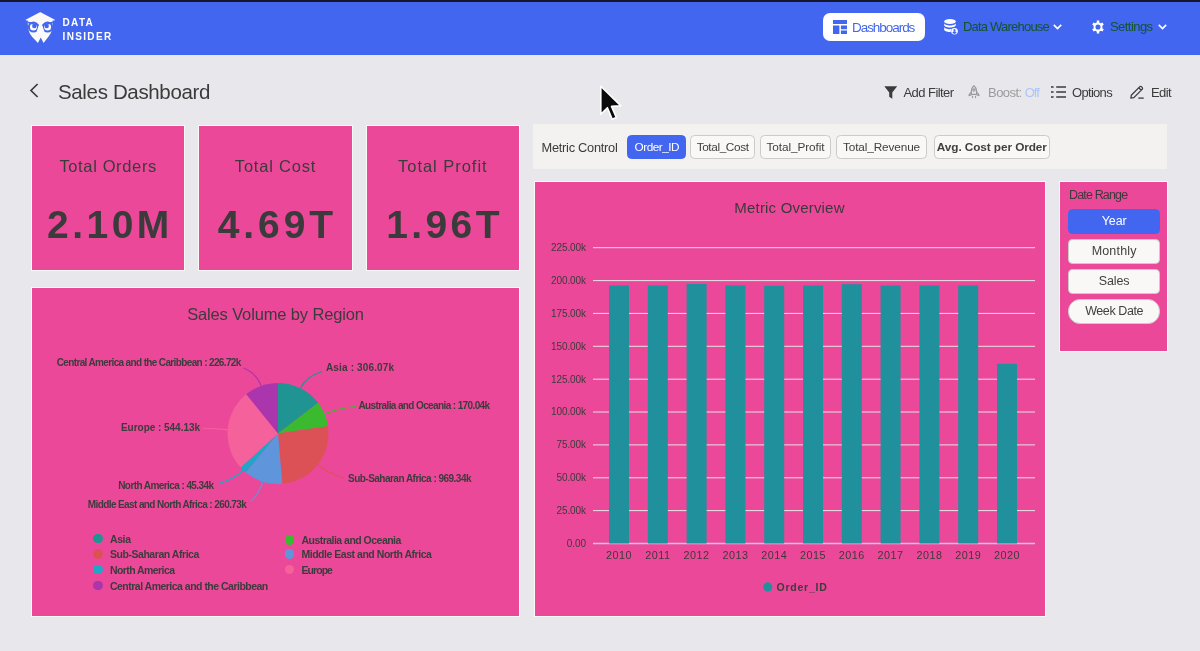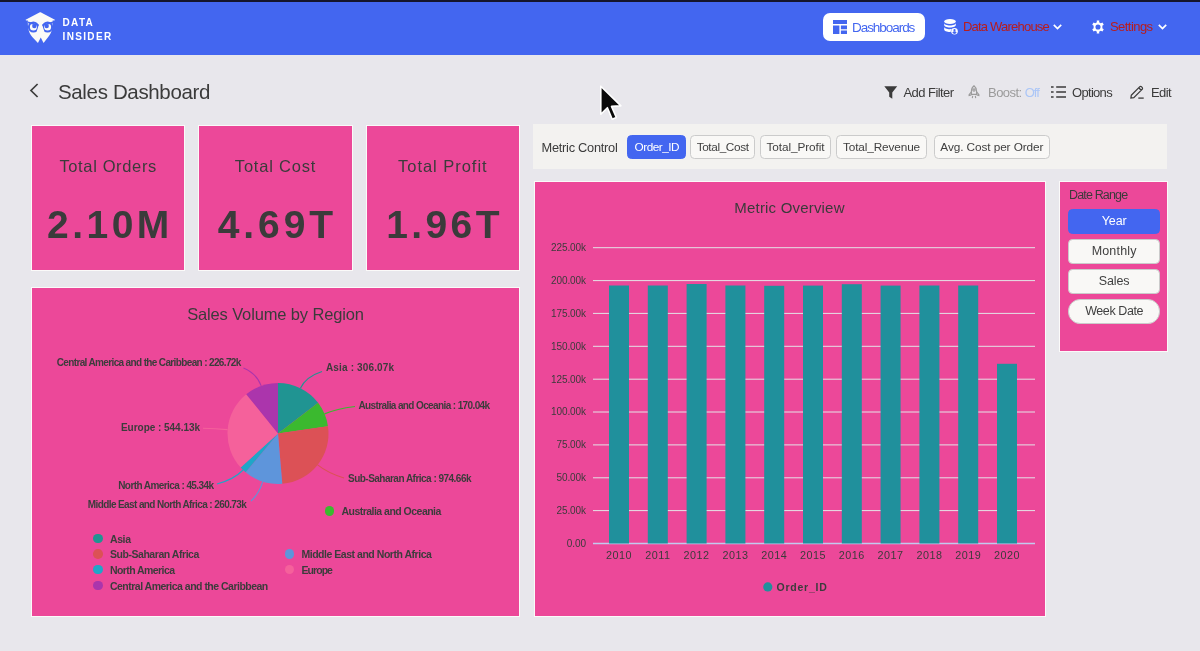--- a/index.html
+++ b/index.html
@@ -2,21 +2,21 @@
 <html><head>
 <meta charset="utf-8">
 <style>
 * { margin:0; padding:0; box-sizing:border-box; }
 html,body { width:1200px; height:651px; overflow:hidden; }
 body { font-family:"Liberation Sans", sans-serif; background:#e8e7ec; position:relative; }
 .abs { position:absolute; }
 .card { position:absolute; background:#ec4899; border:1.5px solid #fbfaf9; }
 .btn { position:absolute; border:1px solid #cbcbcb; border-radius:4.5px; background:#f9f8f6; color:#3f3f3f; display:flex; align-items:center; justify-content:center; }
 .btn.sel { background:#4366f0; border-color:#4366f0; color:#fff; }
-.hbtn { position:absolute; display:flex; align-items:center; color:#b91c1c; font-size:13px; font-weight:500; }
+.hbtn { position:absolute; display:flex; align-items:center; color:#14532d; font-size:13px; font-weight:500; }
 .sub-ico { position:absolute; display:flex; align-items:center; font-size:13px; color:#3b3b3b; font-weight:500; }
 .pielbl { position:absolute; font-size:10px; font-weight:700; color:#3c3c3c; white-space:nowrap; }
 .leg { position:absolute; display:flex; align-items:center; font-size:10.5px; font-weight:700; color:#3c3c3c; white-space:nowrap; }
 .leg i { width:9.5px; height:9.5px; border-radius:50%; display:block; margin-right:7px; flex:none; }
 </style>
 </head>
 <body>
 <div class="abs" style="left:0; top:0; width:1200px; height:2px; background:#15152c;"></div>
 <div class="abs" style="left:0; top:2px; width:1200px; height:53px; background:#4366f0;"></div>
 
@@ -129,58 +129,58 @@
 <path d="M317.6,464.9 Q327.7,473.0 344,478" fill="none" stroke="#dc5156" stroke-width="1.15"></path>
 <path d="M262.8,481.7 Q258.9,494.1 251,501" fill="none" stroke="#5e95db" stroke-width="1.15"></path>
 <path d="M243.1,470.0 Q234.1,479.3 217,484" fill="none" stroke="#1fa6c8" stroke-width="1.15"></path>
 <path d="M227.6,429.6 Q214.7,428.7 203,428.3" fill="none" stroke="#f5619b" stroke-width="1.15"></path>
 <path d="M261.2,385.9 Q256.8,373.6 243.5,368" fill="none" stroke="#ab35ac" stroke-width="1.15"></path>
 </svg>
 <div class="pielbl" style="right:959.3px; top:357.4px; letter-spacing:-0.637px;">Central America and the Caribbean : 226.72k</div>
 <div class="pielbl" style="left:326.0px; top:361.5px; letter-spacing:0.15px;">Asia : 306.07k</div>
 <div class="pielbl" style="left:358.5px; top:399.5px; letter-spacing:-0.616px;">Australia and Oceania : 170.04k</div>
 <div class="pielbl" style="right:1000.0px; top:422.0px; letter-spacing:-0.03px;">Europe : 544.13k</div>
-<div class="pielbl" style="left:348.0px; top:472.8px; letter-spacing:-0.517px;">Sub-Saharan Africa : 974.66k</div>
+<div class="pielbl" style="left:348.0px; top:472.8px; letter-spacing:-0.517px;">Sub-Saharan Africa : 969.34k</div>
 <div class="pielbl" style="right:986.5px; top:479.7px; letter-spacing:-0.578px;">North America : 45.34k</div>
 <div class="pielbl" style="right:953.8px; top:498.8px; letter-spacing:-0.604px;">Middle East and North Africa : 260.73k</div>
 <div class="leg" style="left:93.45px; top:532.5px;">
     <i style="background:#209492"></i>
     <span style="letter-spacing:-0.37px;">Asia</span>
   </div>
 <div class="leg" style="left:93.45px; top:548.0px;">
     <i style="background:#dc5156"></i>
     <span style="letter-spacing:-0.45px;">Sub-Saharan Africa</span>
   </div>
 <div class="leg" style="left:93.45px; top:563.7px;">
     <i style="background:#1fa6c8"></i>
     <span style="letter-spacing:-0.57px;">North America</span>
   </div>
 <div class="leg" style="left:93.45px; top:579.6px;">
     <i style="background:#ab35ac"></i>
     <span style="letter-spacing:-0.51px;">Central America and the Caribbean</span>
   </div>
-<div class="leg" style="left:284.95px; top:505px;margin-left:40px;">
+<div class="leg" style="left:284.95px; top:534px;">
     <i style="background:#3bb92f"></i>
     <span style="letter-spacing:-0.52px;">Australia and Oceania</span>
   </div>
 <div class="leg" style="left:284.95px; top:548.0px;">
     <i style="background:#5e95db"></i>
     <span style="letter-spacing:-0.47px;">Middle East and North Africa</span>
   </div>
 <div class="leg" style="left:284.95px; top:563.7px;text-align:right;">
     <i style="background:#f5619b"></i>
     <span style="letter-spacing:-0.93px;">Europe</span>
   </div>
 <div class="abs" style="left:533px; top:124px; width:634px; height:45px; background:#f3f2f0;"></div>
 <div class="abs" style="left:541.6px; top:140px; font-size:12.8px; color:#3b3b3b; letter-spacing:-0.27px;">Metric Control</div>
 <div class="btn sel" style="left:627.4px; top:134.8px; width:58.8px; height:24.3px; font-size:11.8px; letter-spacing:-0.52px;">Order_ID</div>
 <div class="btn" style="left:690.4px; top:134.8px; width:64.5px; height:24.3px; font-size:11.8px; letter-spacing:-0.38px;">Total_Cost</div>
 <div class="btn" style="left:759.7px; top:134.8px; width:71.5px; height:24.3px; font-size:11.8px; letter-spacing:-0.085px;">Total_Profit</div>
 <div class="btn" style="left:836.0px; top:134.8px; width:91.0px; height:24.3px; font-size:11.8px; letter-spacing:-0.13px;">Total_Revenue</div>
-<div class="btn" style="left:933.6px; top:134.8px; width:116.5px; height:24.3px; font-size:11.8px; letter-spacing:-0.089px;">Avg. Cost per Order</div>
+<div class="btn" style="left:933.6px; top:134.8px; width:116.5px; height:24.3px; font-size:11.8px; letter-spacing:-0.089px;font-weight:bold;">Avg. Cost per Order</div>
 <div class="card" style="left:533.5px; top:180.5px; width:512.5px; height:436.5px;"></div>
 <div class="abs" style="left:533px; top:198.5px; width:513px; text-align:center; font-size:15px; color:#3b3b3b; letter-spacing:0.19px;">Metric Overview</div>
 <svg class="abs" style="left:533px; top:230px;" width="513" height="375" viewBox="533 230 513 375">
 <line x1="593" y1="543.5" x2="1035" y2="543.5" stroke="#c3c9ee" stroke-width="1.6"></line>
 <text x="586" y="546.9" text-anchor="end" font-size="10" letter-spacing="-0.08" fill="#3b3b3b">0.00</text>
 <line x1="593" y1="510.6" x2="1035" y2="510.6" stroke="#e4e3e7" stroke-width="1"></line>
 <text x="586" y="514.0" text-anchor="end" font-size="10" letter-spacing="-0.08" fill="#3b3b3b">25.00k</text>
 <line x1="593" y1="477.8" x2="1035" y2="477.8" stroke="#e4e3e7" stroke-width="1"></line>
 <text x="586" y="481.2" text-anchor="end" font-size="10" letter-spacing="-0.08" fill="#3b3b3b">50.00k</text>
 <line x1="593" y1="444.9" x2="1035" y2="444.9" stroke="#e4e3e7" stroke-width="1"></line>

